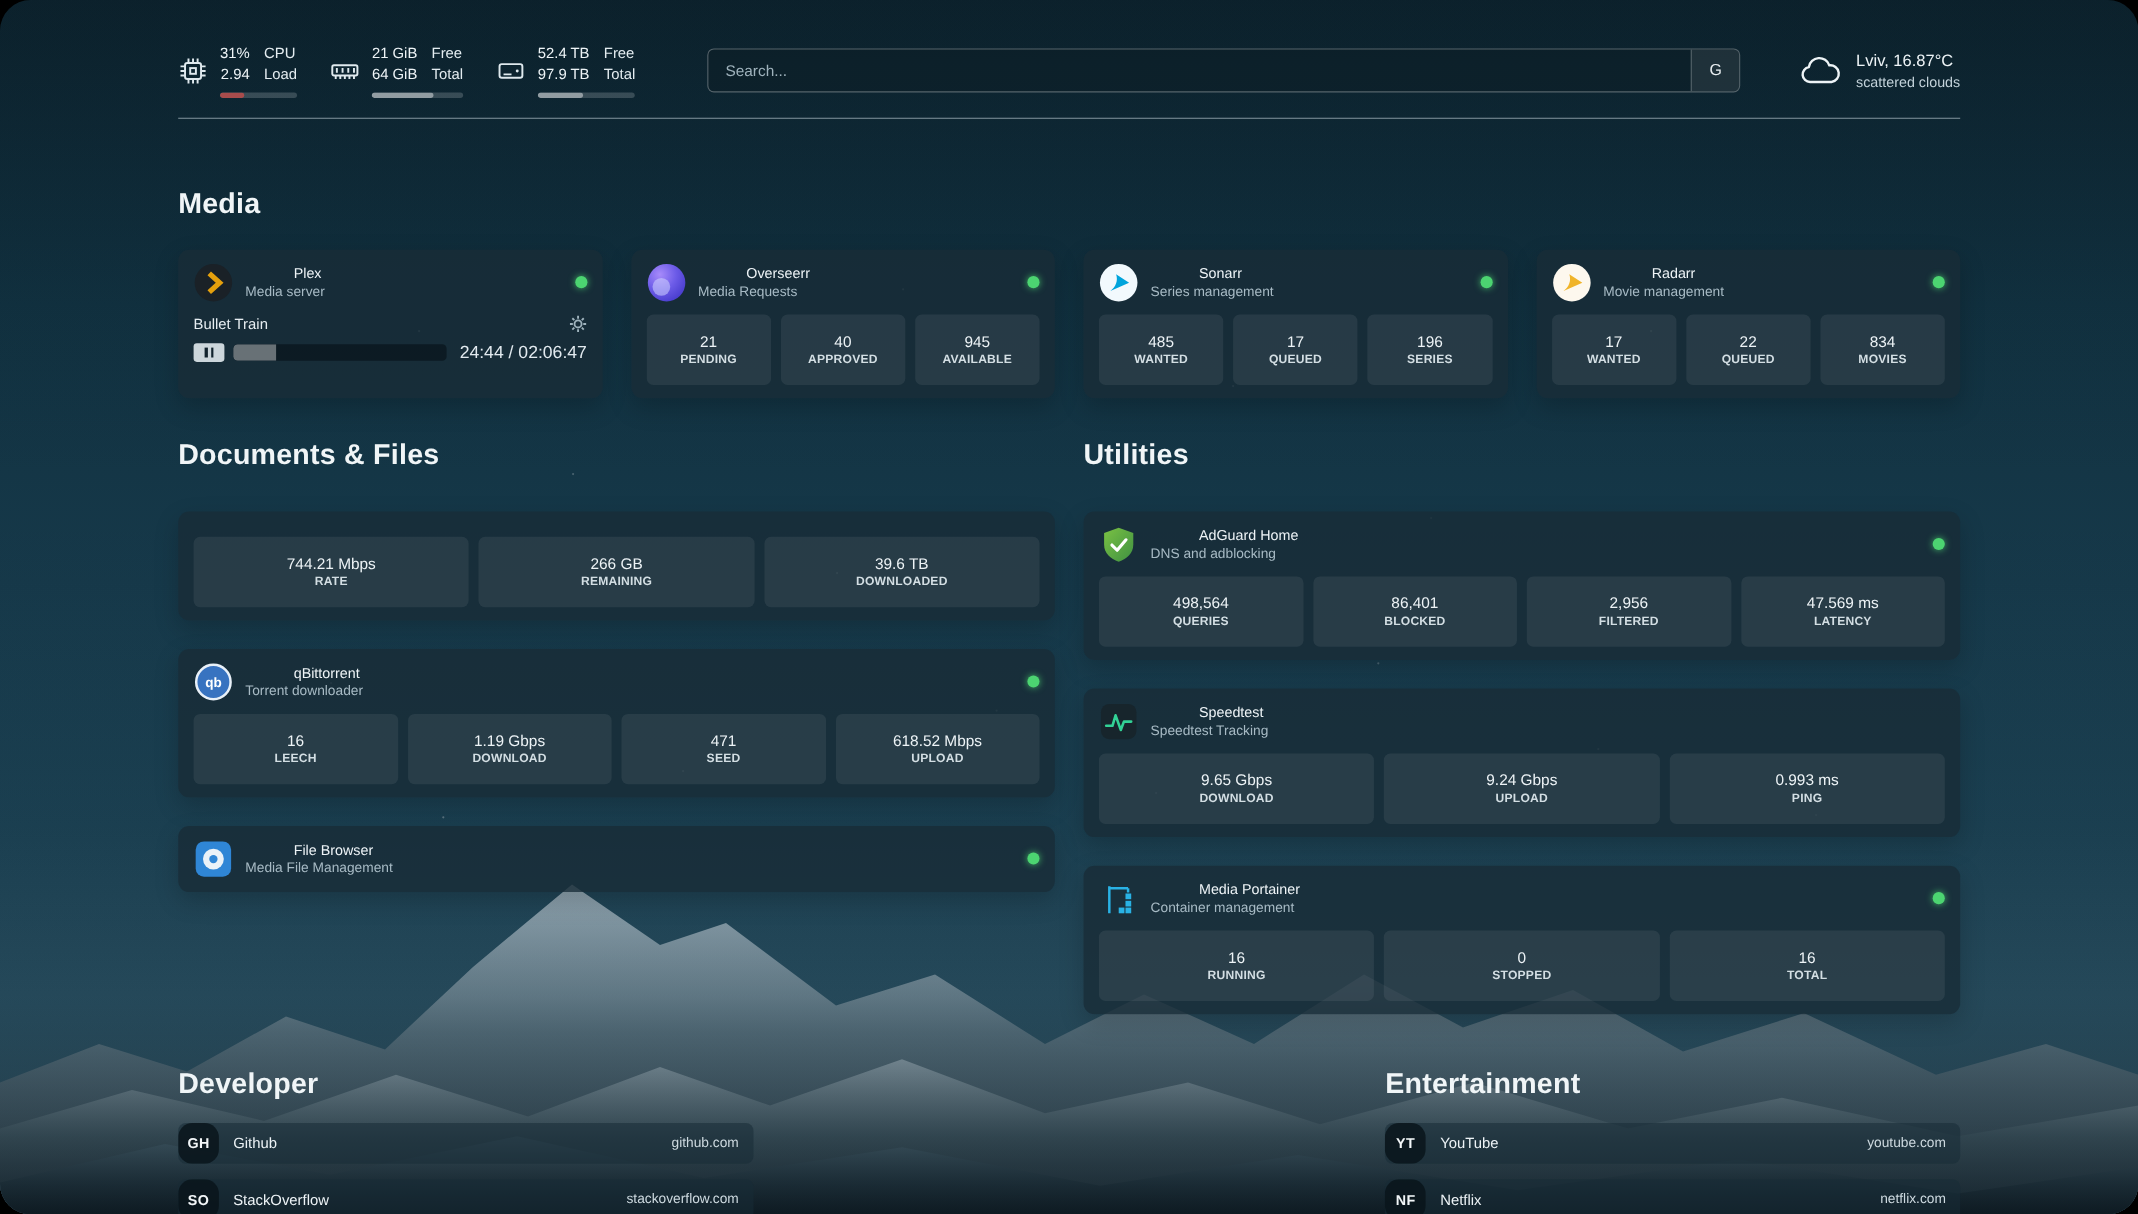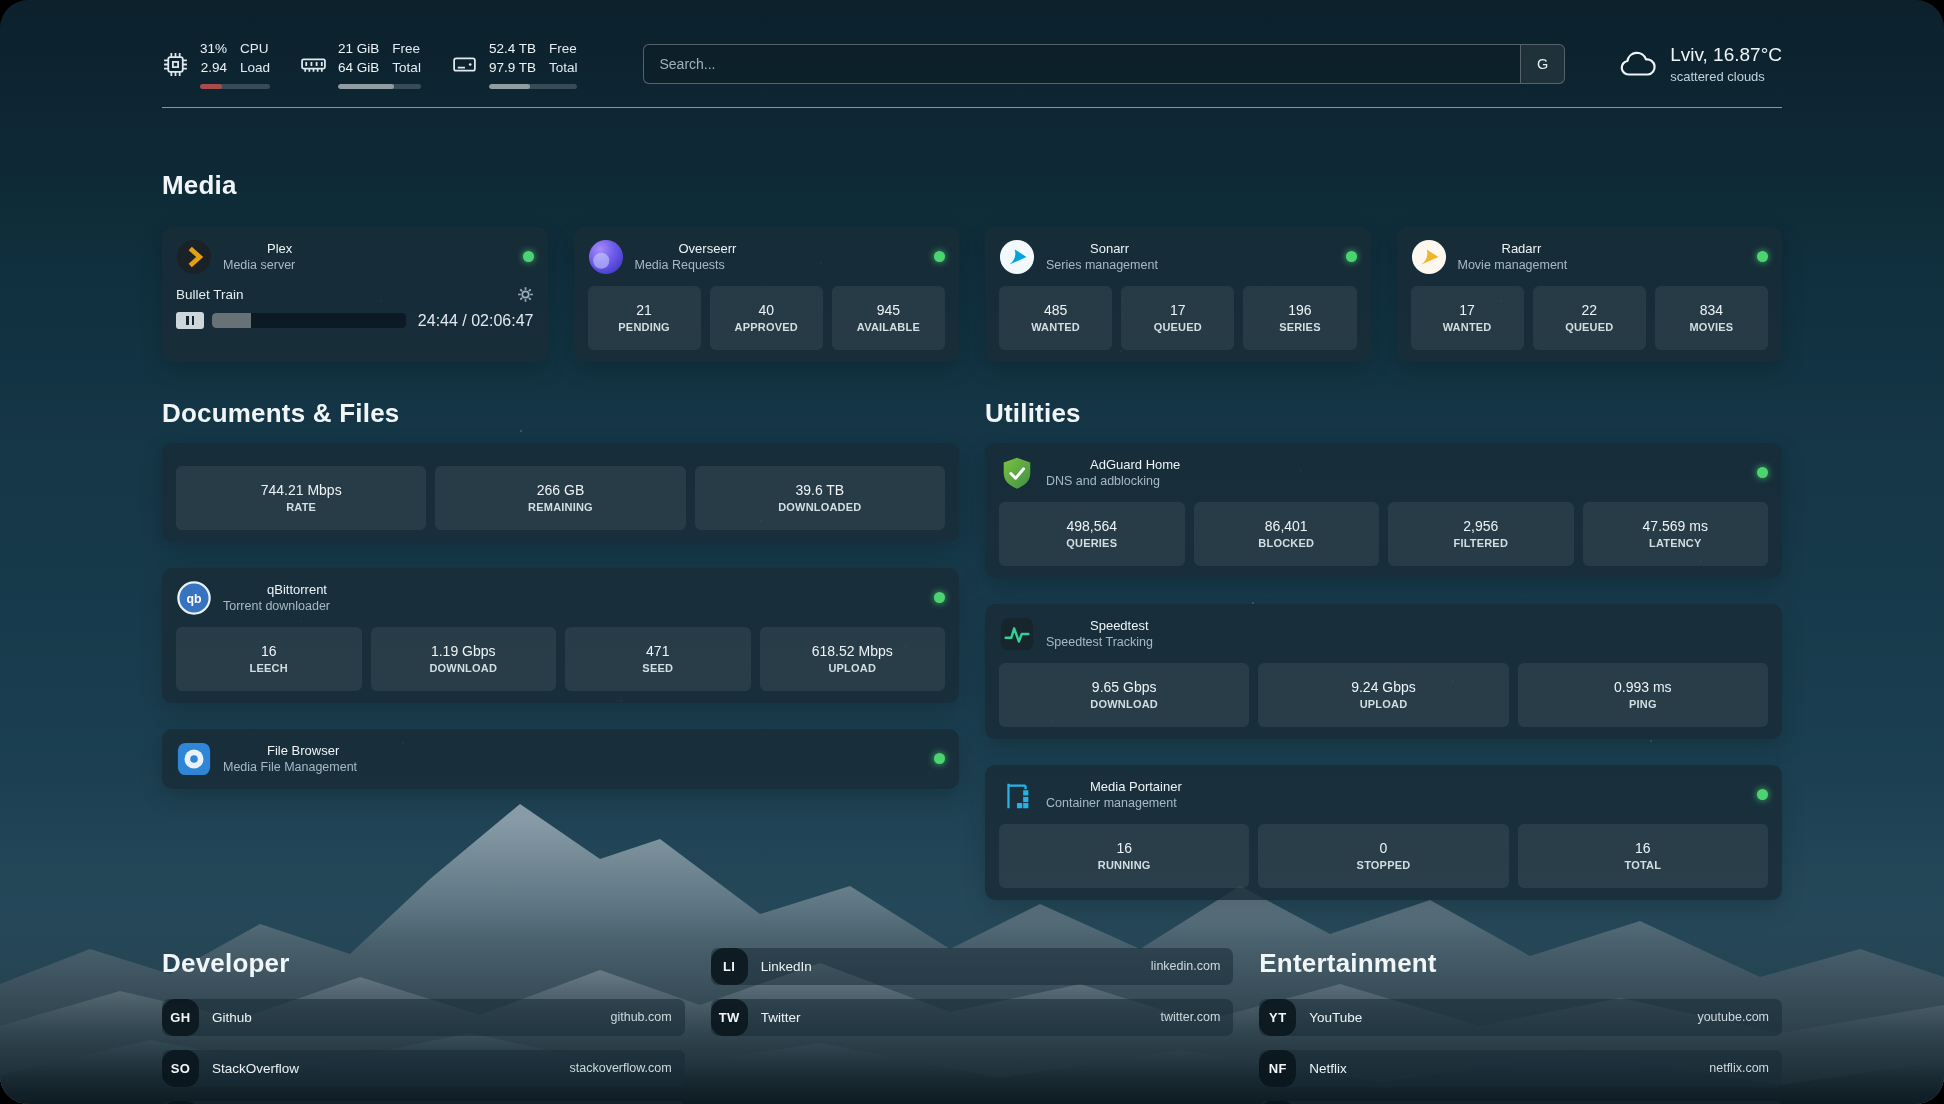--- a/index.html
+++ b/index.html
@@ -37,30 +37,30 @@
     background:rgba(12,28,36,.40); border:1px solid rgba(255,255,255,.30); border-radius:6px; overflow:hidden; }
   .searchbar input { flex:1; height:100%; background:transparent; border:0; outline:none;
     color:#e8eef1; font-size:14px; padding:0 15px; font-family:inherit; }
   .searchbar input::placeholder { color:#9fb2bc; }
   .search-engine { width:44px; height:100%; display:grid; place-items:center; cursor:pointer;
     border-left:1px solid rgba(255,255,255,.25); background:rgba(255,255,255,.08);
     color:#e8eef1; font-size:14.5px; }
   .weather { display:flex; align-items:center; gap:13px; color:#eef4f7; }
   .weather-icon { width:40px; height:30px; }
   .weather-icon svg { display:block; width:100%; height:100%; }
-  .weather-loc { font-size:19px; }
+  .weather-loc { font-size:15px; }
   .weather-cond { font-size:13px; color:#c3d2da; margin-top:3px; }
   .divider { border:0; border-top:1px solid rgba(230,242,248,.55); margin-top:18px; }
 
   
   .section-title { font-size:26px; font-weight:600; color:#f0f5f7; letter-spacing:.2px; }
   .media-section .section-title { margin:62px 0 26px; }
   .grid4 { display:grid; grid-template-columns:repeat(4,1fr); gap:26px; }
   .cols2 { display:grid; grid-template-columns:1fr 1fr; gap:26px; margin-top:36px; }
-  .cols2 .section-title { margin-bottom:14px; }
+  .cols2 .section-title { margin-bottom:36px; }
   .stack { display:flex; flex-direction:column; gap:26px; }
   .cols3 { display:grid; grid-template-columns:1fr 1fr 1fr; gap:26px; margin-top:48px; }
   .cols3 .section-title { margin-bottom:20px; }
 
   
   .card { background:rgba(24,44,55,.82); border-radius:10px; padding:12px 14px;
     box-shadow:0 8px 22px rgba(0,0,0,.18); cursor:pointer; }
   .card-head { display:flex; align-items:center; gap:11px; }
   .app-icon { width:36px; height:36px; flex:0 0 auto; }
   .app-icon svg { display:block; width:100%; height:100%; }
@@ -566,32 +566,20 @@
           </div>
           <div class="bm-row">
             <span class="bm-abbr">DT</span>
             <span class="bm-name">DEV</span>
             <span class="bm-url">dev.to</span>
           </div>
         </div>
       </div>
 
       <div class="col">
-        <div class="bm-list">
-          <div class="bm-row">
-            <span class="bm-abbr">LI</span>
-            <span class="bm-name">LinkedIn</span>
-            <span class="bm-url">linkedin.com</span>
-          </div>
-          <div class="bm-row">
-            <span class="bm-abbr">TW</span>
-            <span class="bm-name">Twitter</span>
-            <span class="bm-url">twitter.com</span>
-          </div>
-        </div>
       </div>
 
       <div class="col">
         <h2 class="section-title">Entertainment</h2>
         <div class="bm-list">
           <div class="bm-row">
             <span class="bm-abbr">YT</span>
             <span class="bm-name">YouTube</span>
             <span class="bm-url">youtube.com</span>
           </div>

